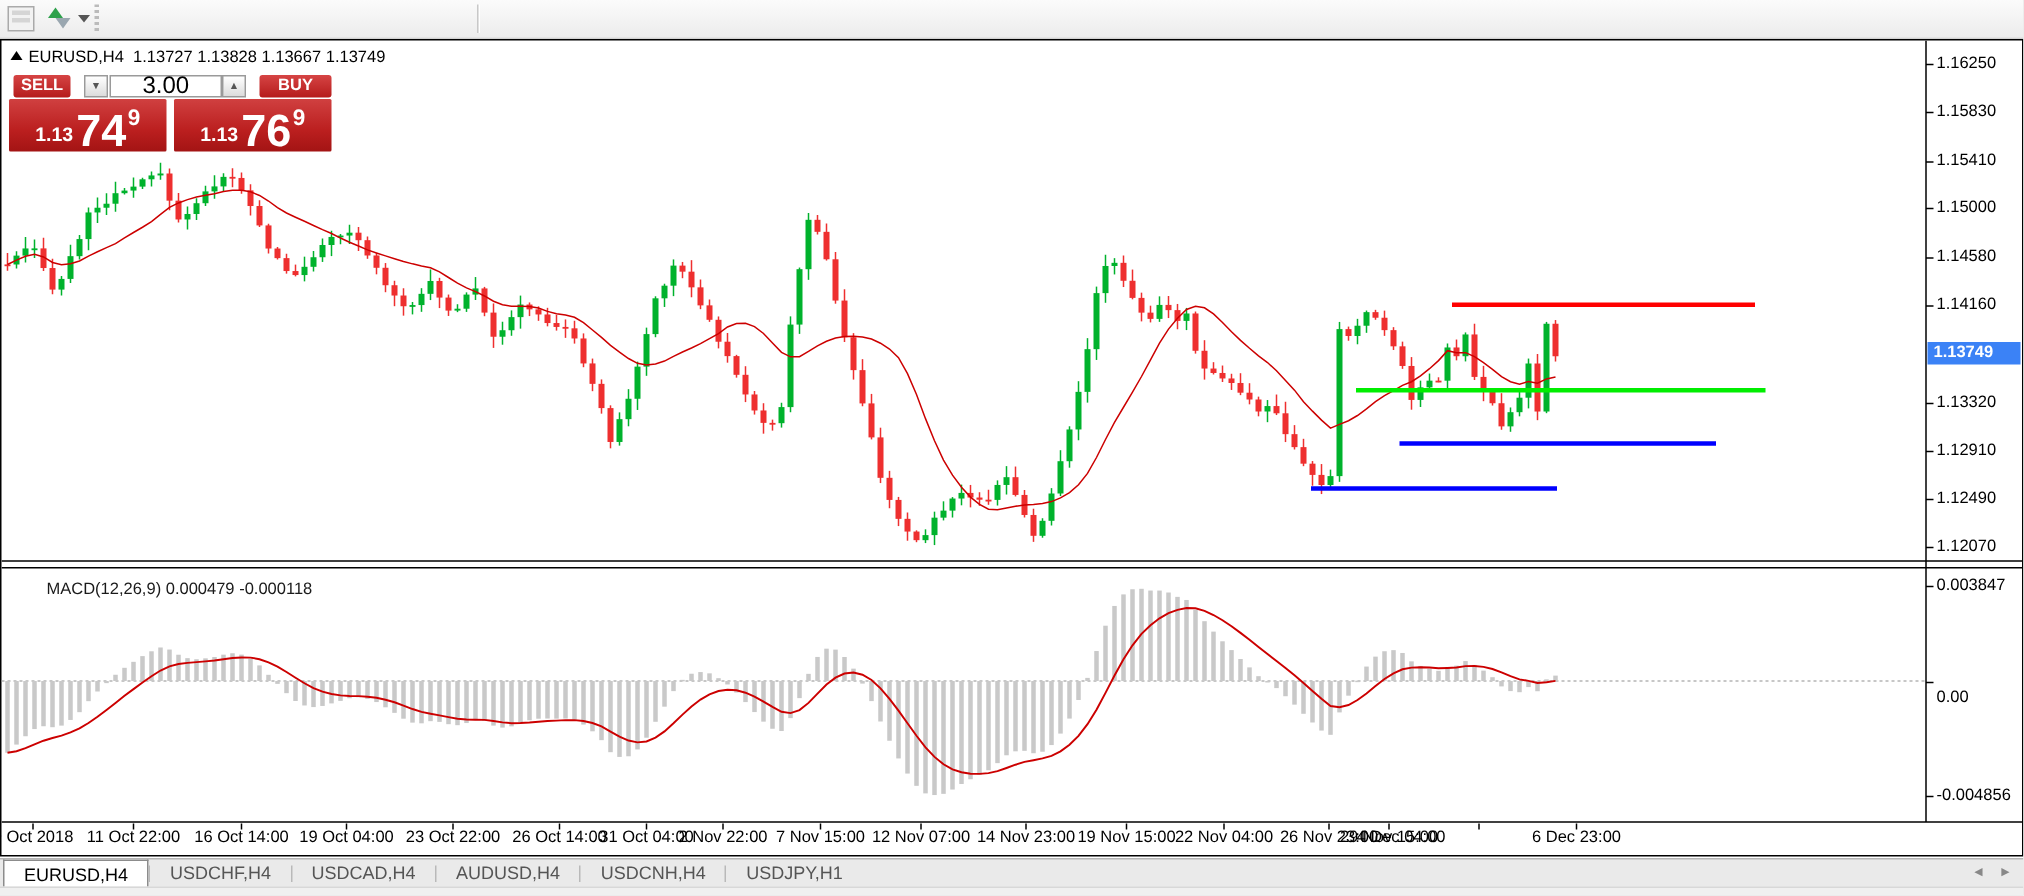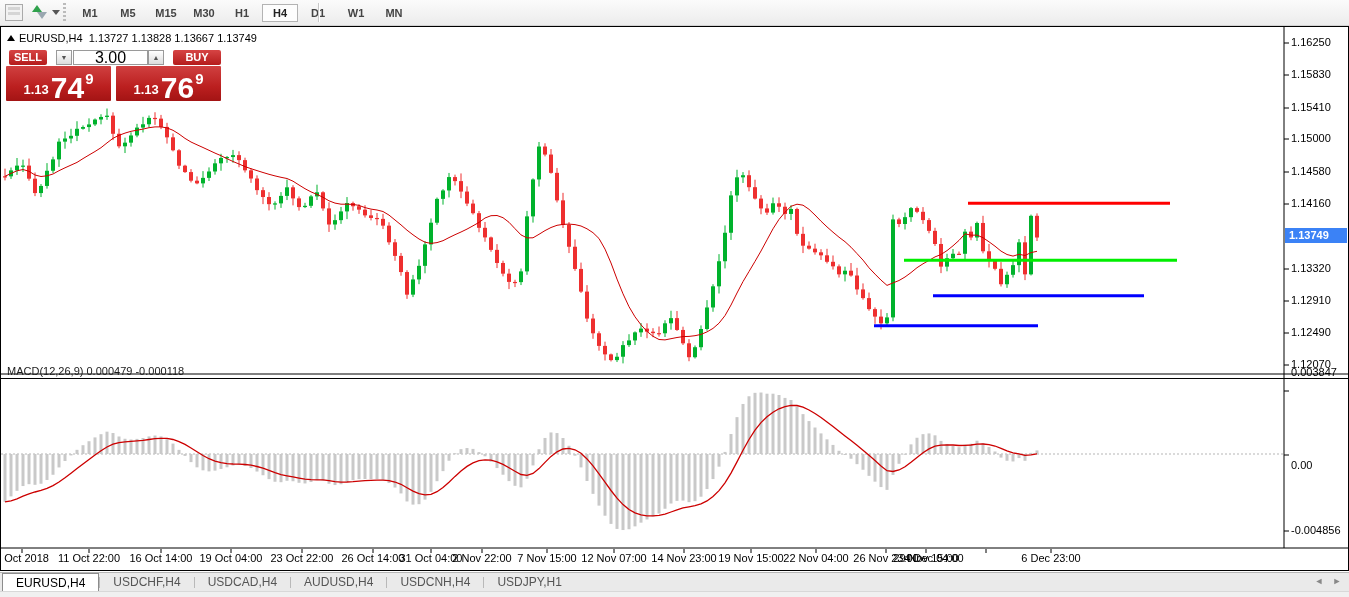--- a/index.html
+++ b/index.html
@@ -65,31 +65,20 @@
     <div class="tb-icon1">
         <span></span>
         <span></span>
       </div>
     <div class="tb-icon2">
       <div class="tri-up"></div>
       <div class="tri-dn"></div>
     </div>
     <div class="tb-caret"></div>
     <div class="tb-grip"></div>
-    <div class="tf-wrap" id="tf-wrap">
-        <div class="tf-btn">M1</div>
-        <div class="tf-btn">M5</div>
-        <div class="tf-btn">M15</div>
-        <div class="tf-btn">M30</div>
-        <div class="tf-btn">H1</div>
-        <div class="tf-btn active">H4</div>
-        <div class="tf-btn">D1</div>
-        <div class="tf-btn">W1</div>
-        <div class="tf-btn">MN</div>
-      </div>
     <div class="tb-sep"></div>
   </div>
 
   <div class="chart-window">
     <svg id="overlay">
         <line x1="1283" y1="16" x2="1288" y2="16" stroke="#000" stroke-width="1"></line>
         <line x1="1283" y1="48" x2="1288" y2="48" stroke="#000" stroke-width="1"></line>
         <line x1="1283" y1="81" x2="1288" y2="81" stroke="#000" stroke-width="1"></line>
         <line x1="1283" y1="112" x2="1288" y2="112" stroke="#000" stroke-width="1"></line>
         <line x1="1283" y1="145" x2="1288" y2="145" stroke="#000" stroke-width="1"></line>
@@ -665,38 +654,38 @@
         <span class="bp-main">74</span>
         <span class="bp-sup">9</span>
       </div>
       <div class="bigprice" style="left:110px;">
         <span class="bp-small">1.13</span>
         <span class="bp-main">76</span>
         <span class="bp-sup">9</span>
       </div>
     </div>
 
-    <div class="macd-title" style="top:338px;">
+    <div class="macd-title" style="top:360px;margin-left:24px;">
       <span>MACD(12,26,9)</span>
       <span>0.000479</span>
       <span>-0.000118</span>
     </div>
 
     <div id="labels-host">
         <div class="ylab" style="left: 1290px; top: 9px;">1.16250</div>
         <div class="ylab" style="left: 1290px; top: 41px;">1.15830</div>
         <div class="ylab" style="left: 1290px; top: 74px;">1.15410</div>
         <div class="ylab" style="left: 1290px; top: 105px;">1.15000</div>
         <div class="ylab" style="left: 1290px; top: 138px;">1.14580</div>
         <div class="ylab" style="left: 1290px; top: 170px;">1.14160</div>
         <div class="ylab" style="left: 1290px; top: 235px;">1.13320</div>
         <div class="ylab" style="left: 1290px; top: 267px;">1.12910</div>
         <div class="ylab" style="left: 1290px; top: 299px;">1.12490</div>
         <div class="ylab" style="left: 1290px; top: 331px;">1.12070</div>
-        <div class="ylab" style="left: 1290px; top: 339px;">0.003847</div>
+        <div class="ylab" style="left: 1290px; top: 357px;">0.003847</div>
         <div class="ylab" style="left: 1290px; top: 421px; margin-top: 11px;">0.00</div>
         <div class="ylab" style="left: 1290px; top: 497px;">-0.004856</div>
         <div class="datelab" style="left: 21px; top: 525px;">9 Oct 2018</div>
         <div class="datelab" style="left: 88px; top: 525px;">11 Oct 22:00</div>
         <div class="datelab" style="left: 160px; top: 525px;">16 Oct 14:00</div>
         <div class="datelab" style="left: 230px; top: 525px;">19 Oct 04:00</div>
         <div class="datelab" style="left: 301px; top: 525px;">23 Oct 22:00</div>
         <div class="datelab" style="left: 372px; top: 525px;">26 Oct 14:00</div>
         <div class="datelab" style="left: 430px; top: 525px;">31 Oct 04:00</div>
         <div class="datelab" style="left: 481px; top: 525px;">2 Nov 22:00</div>

